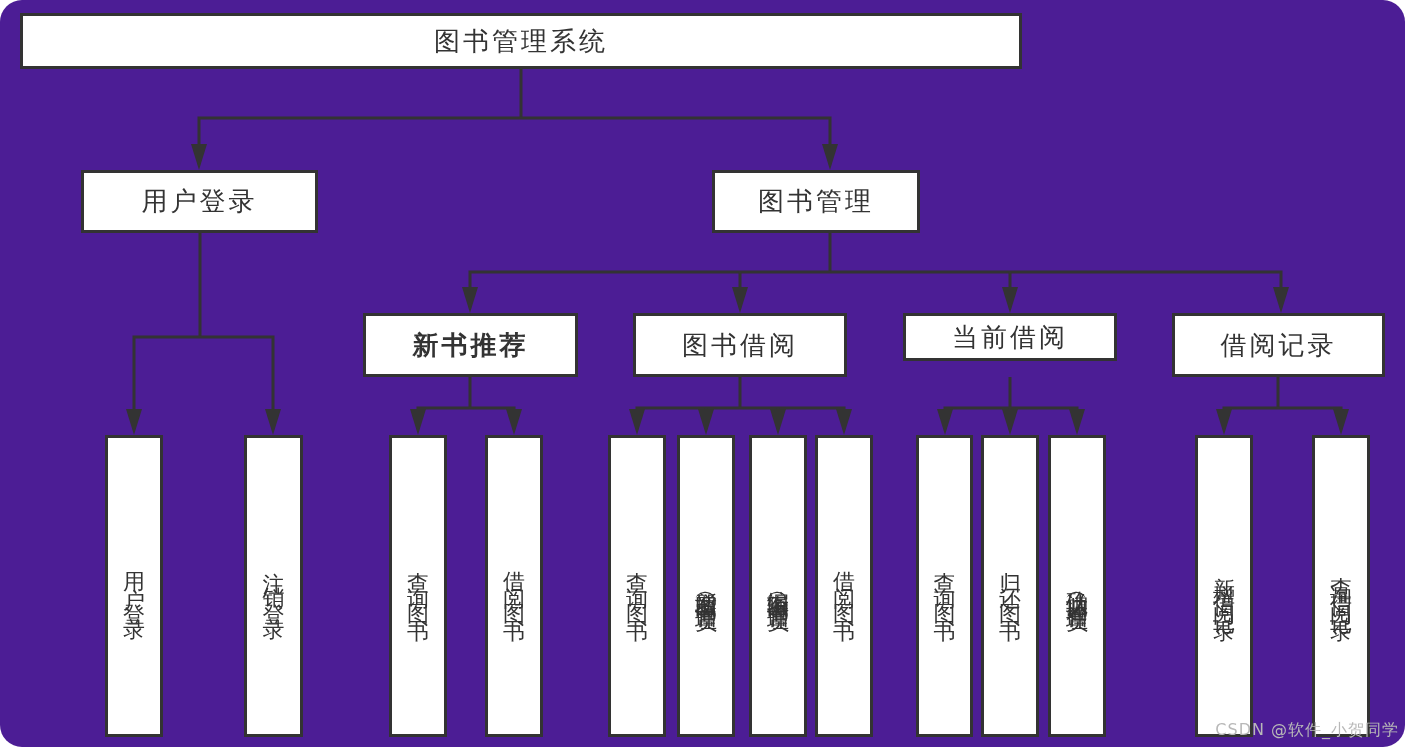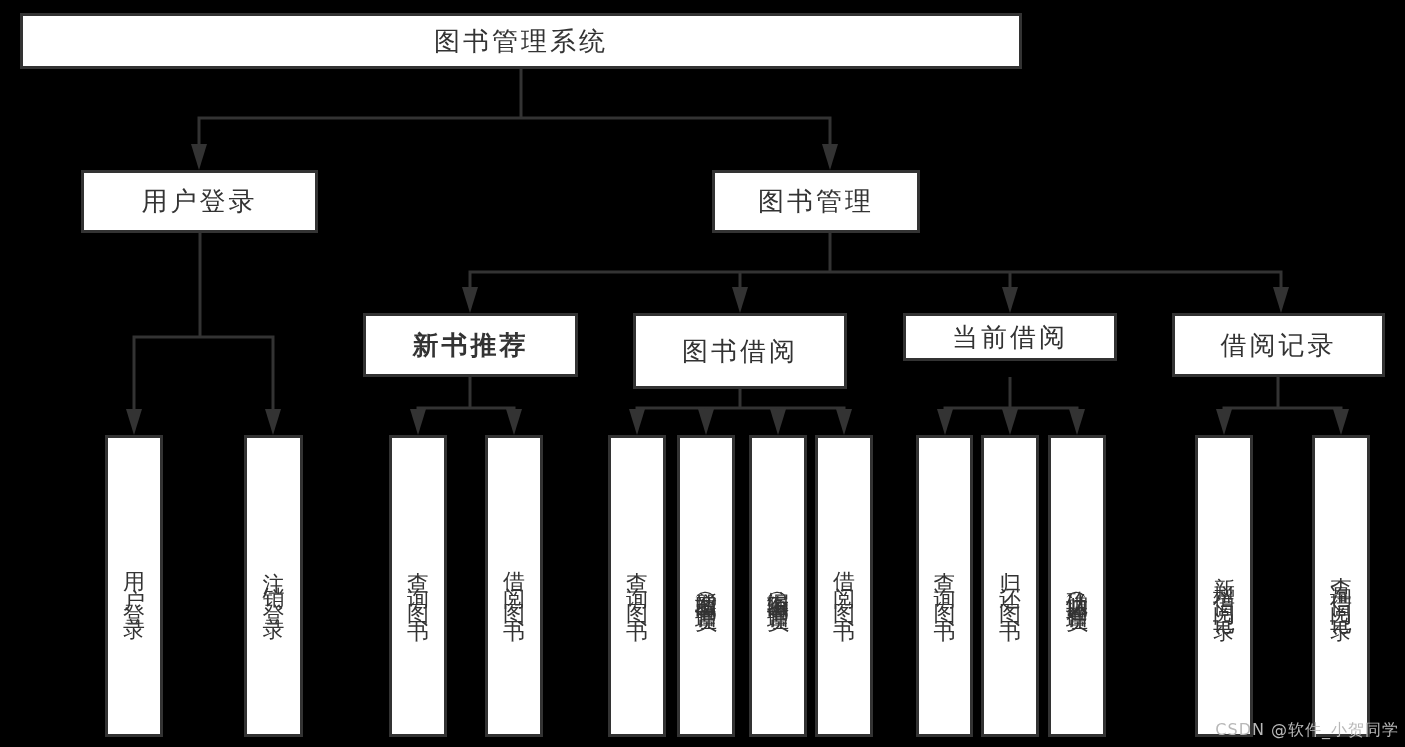--- a/index.html
+++ b/index.html
@@ -1,22 +1,23 @@
 <!DOCTYPE html>
 <html><head>
 <meta charset="utf-8">
 <style>
   html,body { margin:0; padding:0; background:#ffffff; }
   #stage {
     position: relative;
     width: 1405px;
     height: 747px;
-    background: #000000;
+    background: #4c1d95;
     font-family: "DejaVu Sans", "Liberation Sans", sans-serif;
     overflow: hidden;
+    border-radius: 22px;
   }
   #connectors {
     position: absolute;
     left: 0; top: 0;
     z-index: 0;
   }
   .node {
     position: absolute;
     box-sizing: border-box;
     border: 3px solid #333333;
@@ -117,21 +118,21 @@
       <polygon points="1333,409 1349,409 1341,435"></polygon>
     </g>
   </svg>
 
   <div class="node hbox" style="left:20px; top:13px; width:1002px; height:56px;">图书管理系统</div>
 
   <div class="node hbox" style="left:81px; top:170px; width:237px; height:63px;">用户登录</div>
   <div class="node hbox" style="left:712px; top:170px; width:208px; height:63px;">图书管理</div>
 
   <div class="node hbox" style="left:363px; top:313px; width:215px; height:64px;font-weight:bold;">新书推荐</div>
-  <div class="node hbox" style="left:633px; top:313px; width:214px; height:76px;">图书借阅</div>
+  <div class="node hbox" style="left:633px; top:313px; width:214px; height:64px;">图书借阅</div>
   <div class="node hbox" style="left:903px; top:313px; width:214px; height:48px;">当前借阅</div>
   <div class="node hbox" style="left:1172px; top:313px; width:213px; height:64px;">借阅记录</div>
 
   <div class="node vbox ls4" style="left:105px; width:58px;">用户登录</div>
   <div class="node vbox ls4" style="left:244px; width:59px;">注销登录</div>
 
   <div class="node vbox ls4" style="left:389px; width:58px;">查询图书</div>
   <div class="node vbox ls4" style="left:485px; width:58px;">借阅图书</div>
 
   <div class="node vbox ls4" style="left:608px; width:58px;">查询图书</div>

